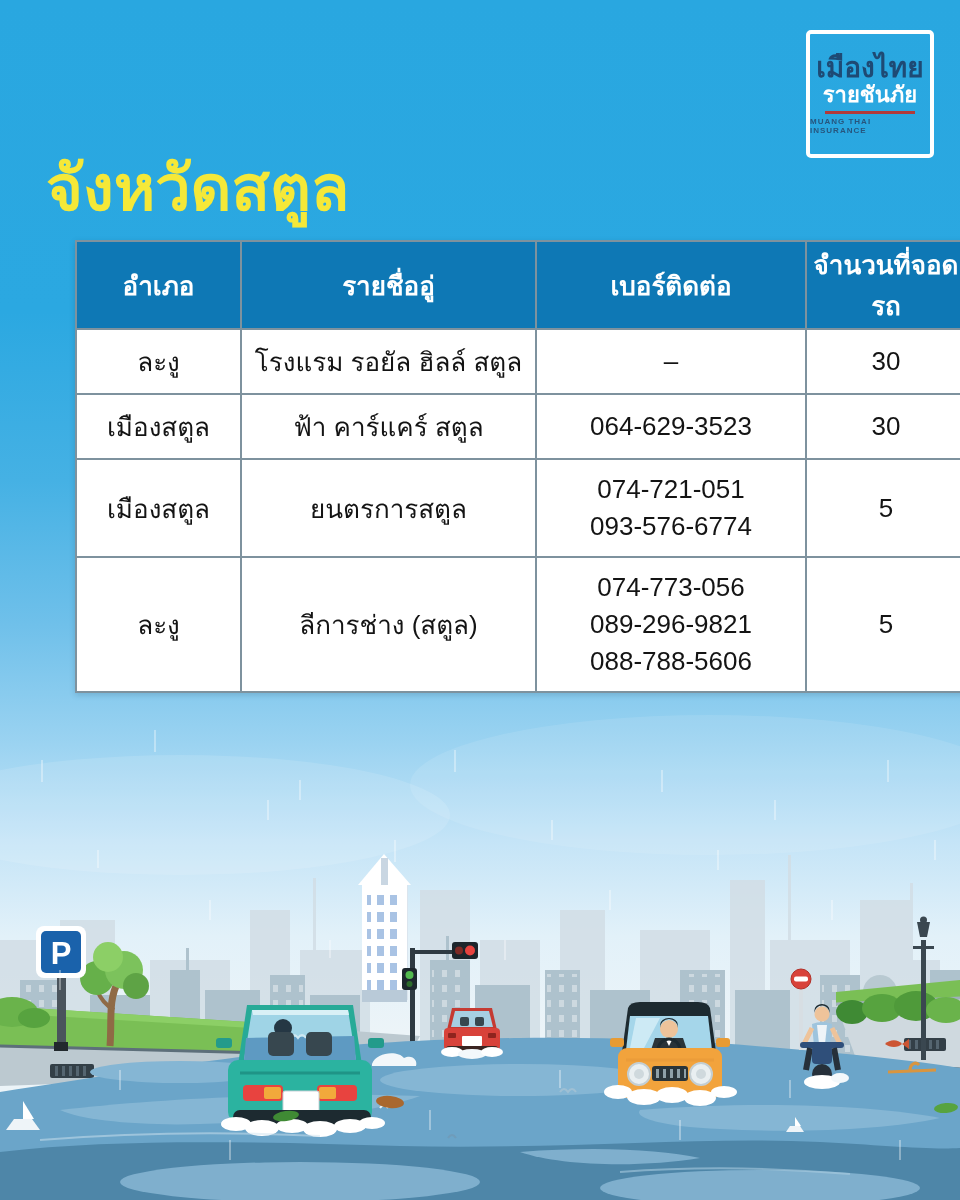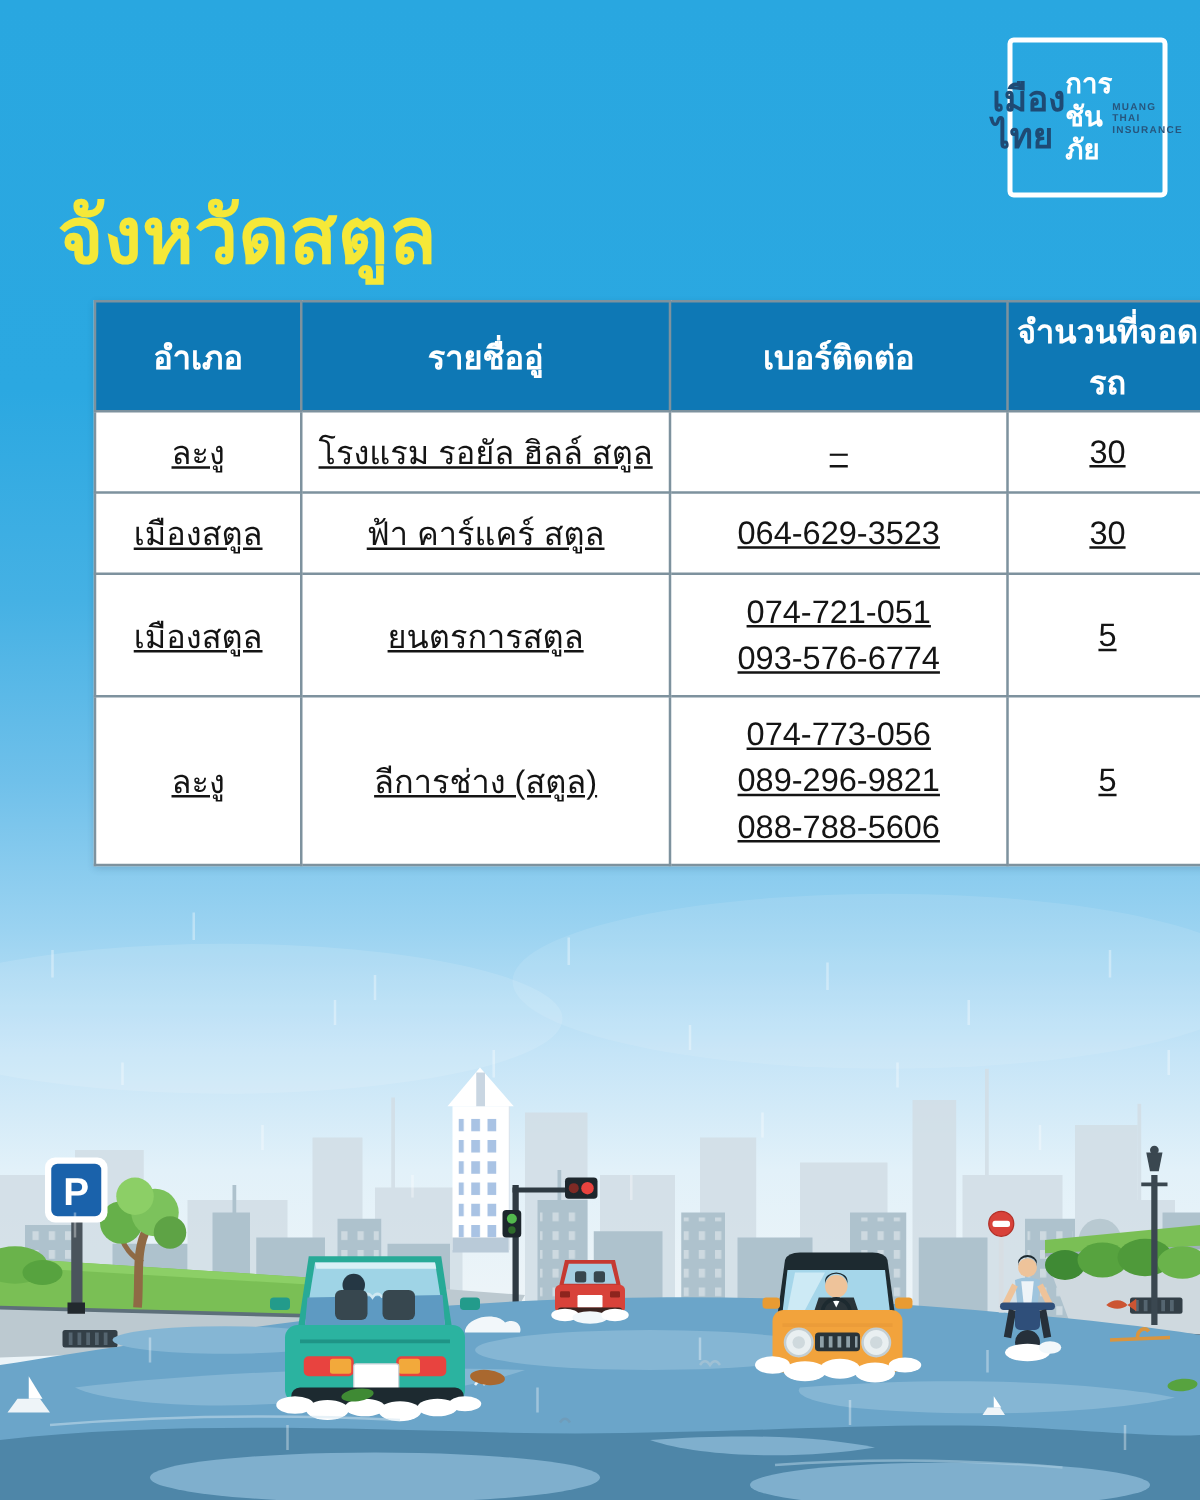--- a/index.html
+++ b/index.html
@@ -14,21 +14,21 @@
     position:absolute;left:55px;top:56px;width:780px;
     font-size:42px;font-weight:700;color:#1e4a74;letter-spacing:.5px;
   }
   .province{
     position:absolute;left:46px;top:138px;
     font-size:63px;font-weight:800;color:#f5e838;
   }
   .logo-box{
     position:absolute;left:806px;top:30px;width:128px;height:128px;
     border:4px solid #ffffff;border-radius:5px;box-sizing:border-box;
-    display:flex;flex-direction:row;align-items:center;justify-content:center;
+    display:flex;flex-direction:column;align-items:center;justify-content:center;
   }
   .logo-thai1{color:#1e4a74;font-weight:800;font-size:28px;line-height:1.05;}
   .logo-thai2{color:#ffffff;font-weight:800;font-size:22px;line-height:1.2;}
   .logo-rule{width:90px;height:3px;background:#b23a3a;margin:3px 0 3px;}
   .logo-en{color:#27567e;font-size:8px;font-weight:700;letter-spacing:1px;}
   .tagline{
     position:absolute;left:784px;top:166px;width:172px;text-align:center;
     color:#ffffff;font-weight:800;font-size:22px;
   }
   table.parking{
@@ -36,21 +36,21 @@
     border-collapse:collapse;table-layout:fixed;background:#ffffff;
     box-shadow:0 2px 6px rgba(20,60,90,.2);
     margin-left:40px;
   }
   table.parking th{
     background:#0e78b5;color:#ffffff;font-size:26px;font-weight:700;
     height:58px;border:2px solid #7e929e;padding:2px 4px;
   }
   table.parking td{
     font-size:26px;color:#141414;text-align:center;vertical-align:middle;
-    border:2px solid #7e929e;padding:11px 0;background:#ffffff;text-decoration:underline;
+    border:2px solid #7e929e;padding:11px 0;background:#ffffff;
   }
   .phone-line{line-height:37px;}
   .scene{position:absolute;left:0;top:640px;width:960px;height:560px;display:block;}
 </style>
 </head>
 <body>
 
 <div class="page">
 
   <svg class="scene" viewBox="0 0 960 560">
@@ -354,21 +354,21 @@
         <line x1="790" y1="440" x2="790" y2="458"></line>
       <line x1="900" y1="500" x2="900" y2="520"></line>
         <line x1="60" y1="330" x2="60" y2="350"></line>
     </g>
   </svg>
 
   <div class="province">จังหวัดสตูล</div>
 
   <div class="logo-box">
     <div class="logo-thai1">เมืองไทย</div>
-    <div class="logo-thai2">การชันภัย</div>
+    <div class="logo-thai2">รายชันภัย</div>
     <div class="logo-rule"></div>
     <div class="logo-en">MUANG THAI INSURANCE</div>
   </div>
 
   <table class="parking">
     <colgroup>
       <col style="width:165px">
         <col style="width:295px">
         <col style="width:270px">
         <col style="width:160px">

